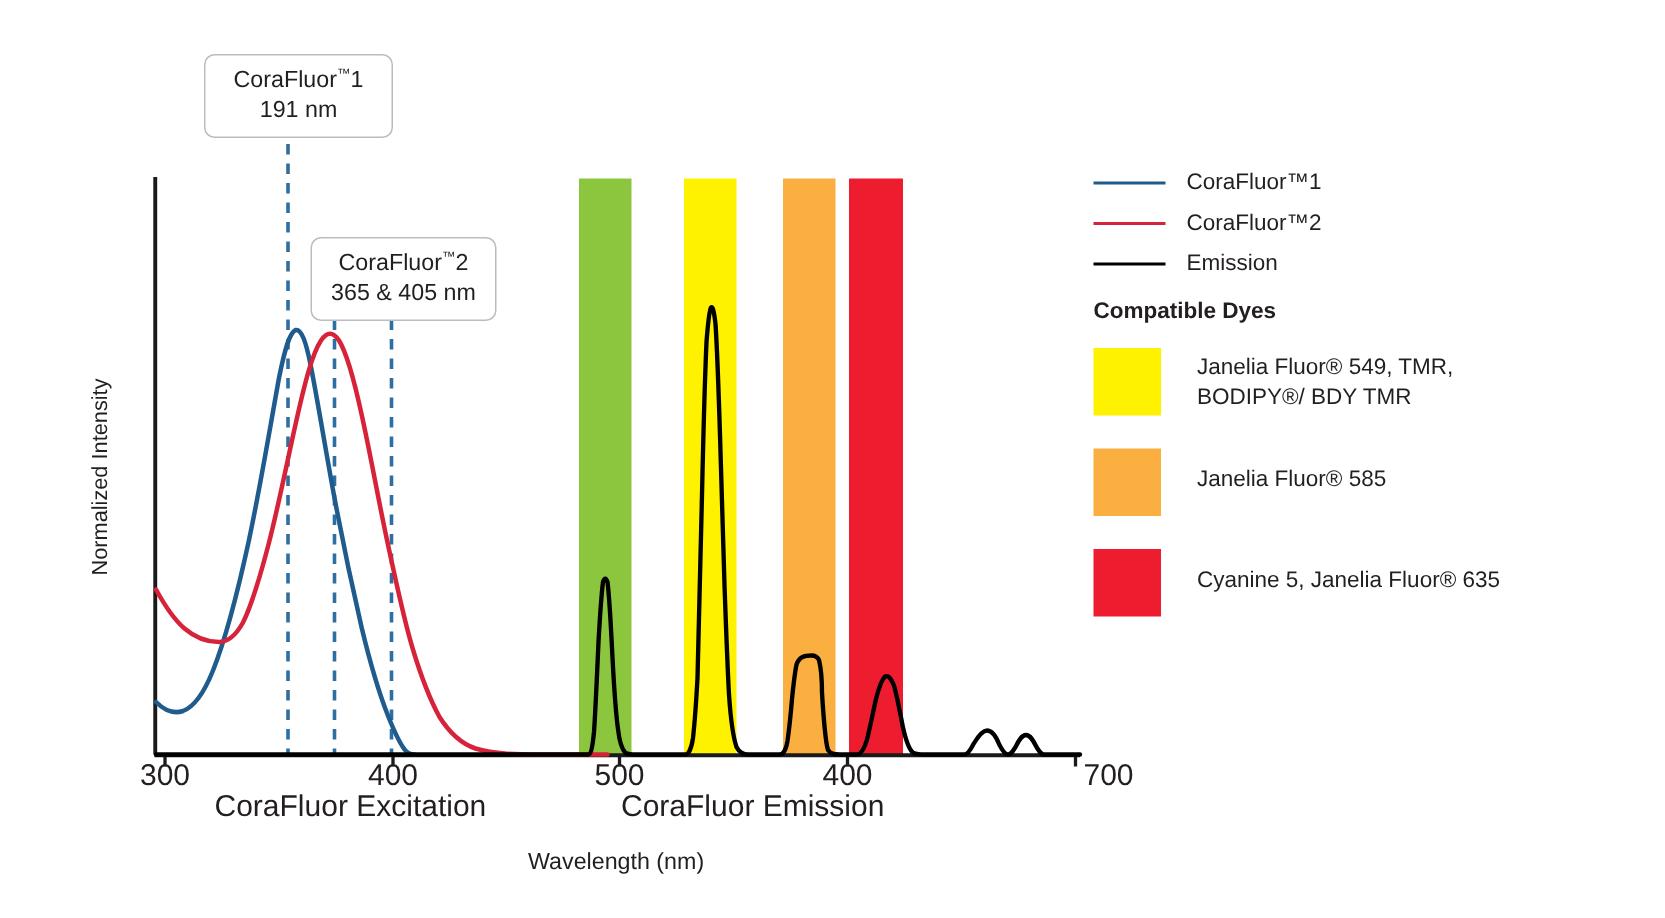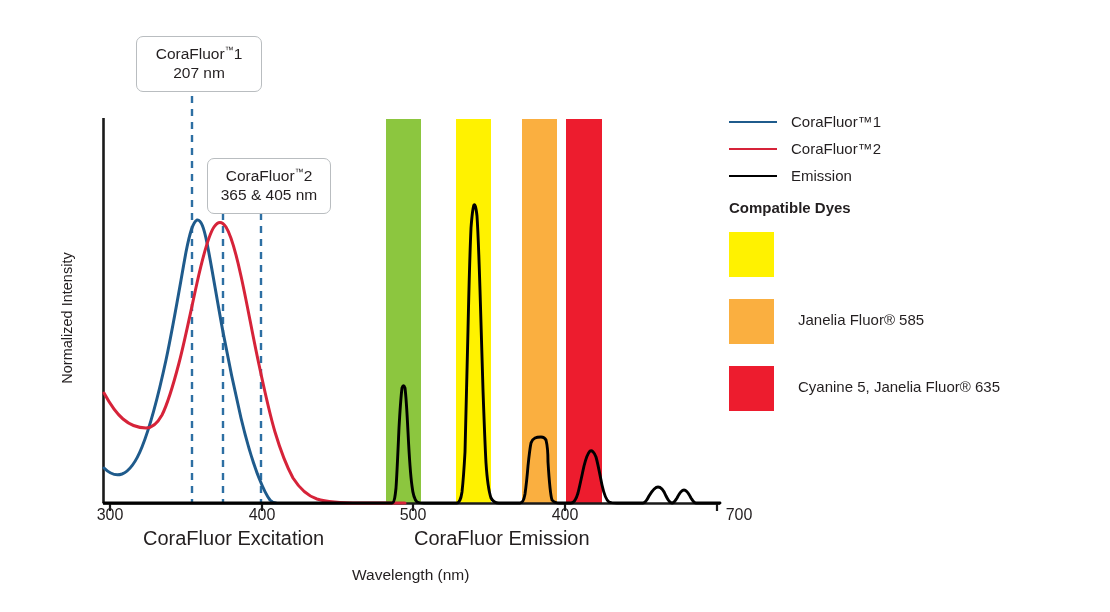--- a/index.html
+++ b/index.html
@@ -42,21 +42,21 @@
   #sub-excitation{left:143px;top:527px;}
   #sub-emission{left:414px;top:527px;}
   #y-axis-title{
     left:-13px;top:310px;
     transform:rotate(-90deg);
     transform-origin:50% 50%;
     width:160px;text-align:center;
     font-size:14.5px;
   }
   .tick-label{
-    position:absolute;font-size:16px;color:#231f20;
+    position:absolute;font-size:20px;color:#231f20;
     width:44px;text-align:center;
   }
 
   
   #legend-panel{position:absolute;left:729px;top:108px;width:360px;}
   .legend-row{display:flex;align-items:center;height:27px;}
   .legend-line{width:48px;height:0;border-top:2.6px solid #000;margin-right:14px;flex:none;}
   .legend-label{font-size:15px;color:#231f20;white-space:nowrap;}
 
   #dyes-title{
@@ -172,21 +172,21 @@
            C668,500 670,503 672,503
            C674,503 675,501 677,498
            C679,494 681,490 684,490
            C687,490 689,494 691,498
            C693,501 694,503 696,503
            L720,503"></path>
 </svg>
 
 <div class="callout" id="callout-cf1">
   <span><span>CoraFluor</span><span class="sup">™</span><span>1</span></span>
-  <span class="l2">207 nm</span>
+  <span class="l2">191 nm</span>
 </div>
 
 <div class="callout" id="callout-cf2">
   <span><span>CoraFluor</span><span class="sup">™</span><span>2</span></span>
   <span class="l2">365 &amp; 405 nm</span>
 </div>
 
 <div class="axis-title" id="y-axis-title">Normalized Intensity</div>
 <div class="axis-title" id="x-axis-title">Wavelength (nm)</div>
 <div class="axis-title" id="sub-excitation">CoraFluor Excitation</div>
@@ -211,20 +211,22 @@
     <span class="legend-line" style="border-top-color:#000000"></span>
     <span class="legend-label">Emission</span>
   </div>
 </div>
 
 <div id="dyes-title">Compatible Dyes</div>
 
 <div id="dyes-list">
   <div class="dye-row two-line">
     <span class="dye-swatch" style="background:#FFF200"></span>
+    <span class="dye-label">Janelia Fluor® 549, TMR,
+BODIPY®/ BDY TMR</span>
   </div>
   <div class="dye-row">
     <span class="dye-swatch" style="background:#FAAF40"></span>
     <span class="dye-label">Janelia Fluor® 585</span>
   </div>
   <div class="dye-row">
     <span class="dye-swatch" style="background:#ED1C2E"></span>
     <span class="dye-label">Cyanine 5, Janelia Fluor® 635</span>
   </div>
 </div>

